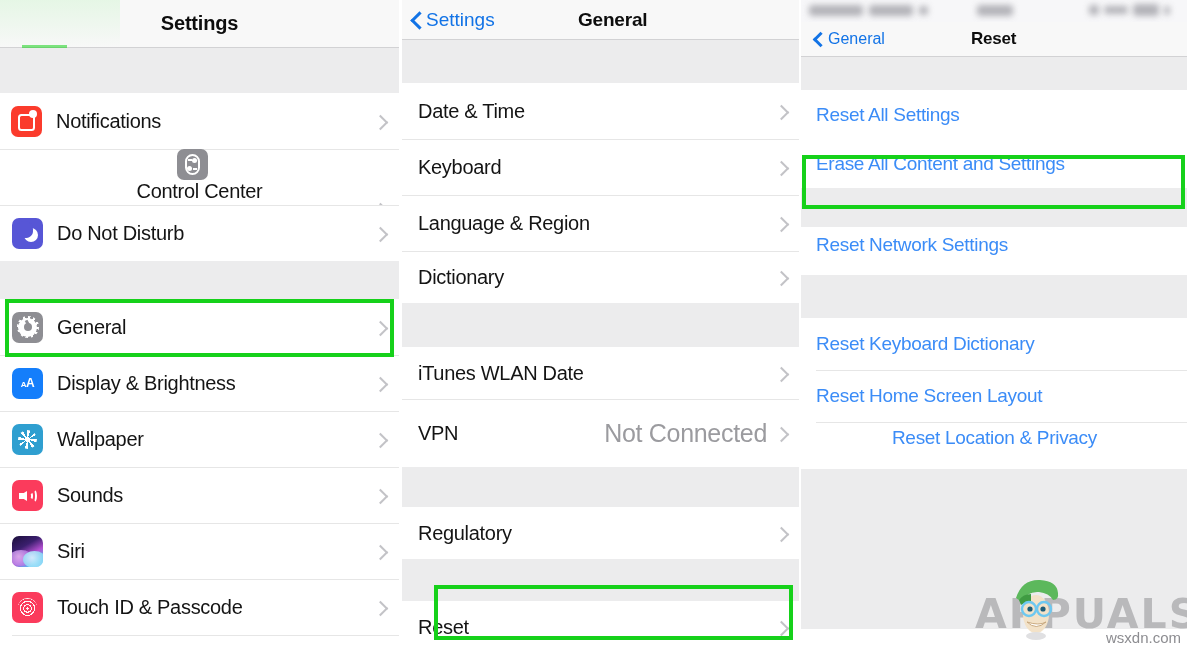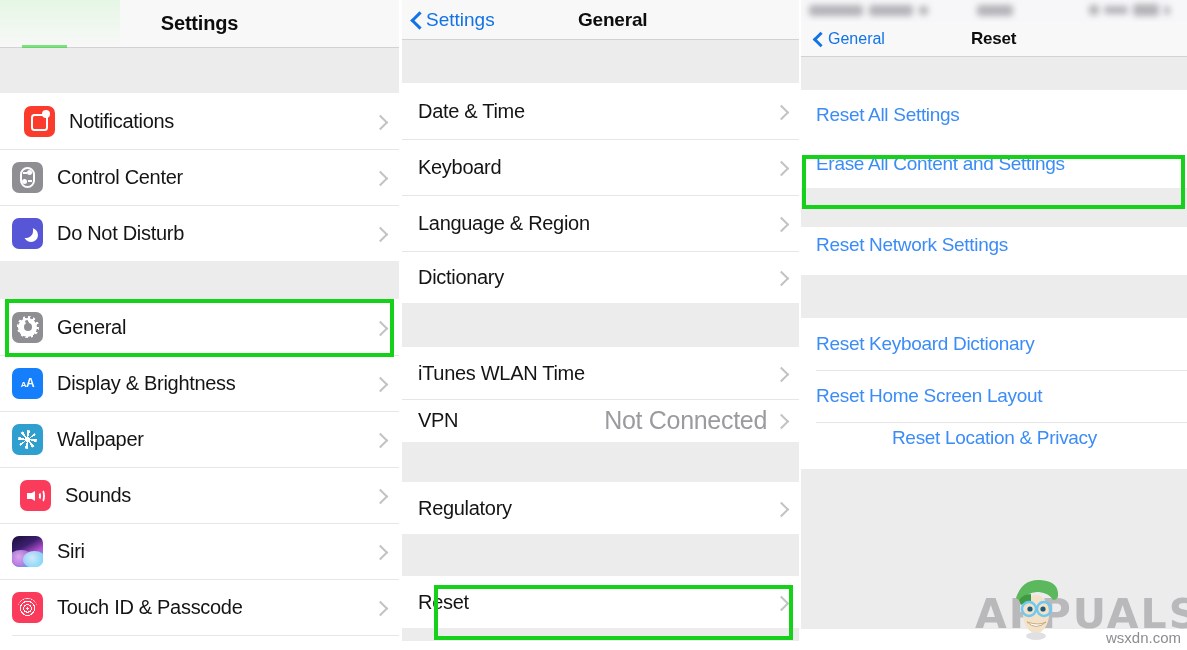--- a/index.html
+++ b/index.html
@@ -374,26 +374,26 @@
 
     <div class="navbar nav-tall" style="height:48px;">
       <div class="nav-title t1">Settings</div>
       <div style="position:absolute;left:0;top:0;width:120px;height:48px;background:linear-gradient(180deg, rgba(214,245,214,.55), rgba(255,255,255,0));"></div>
       <div style="position:absolute;left:22px;bottom:-1px;width:45px;height:3px;background:#16d11a;opacity:.55;"></div>
     </div>
 
     <div class="group-gap" style="height:45px;"></div>
 
     <div class="list">
-      <div class="row" style="height:56px;padding:0 12px 0 24px;">
+      <div class="row" style="height:56px;padding:0 12px 0 11px;">
         <span class="appicon ic-notifications"></span>
         <span class="row-label">Notifications</span>
         <span class="chev"></span>
       </div>
-      <div class="row" style="height:56px;padding:0 12px 0 12px;">
+      <div class="row" style="height:56px;padding:0 12px 0 12px;flex-direction:column;">
         <span class="sep"></span>
         <span class="appicon ic-controlcenter">
           <span class="cc-body"></span>
             <span class="cc-d1"></span>
             <span class="cc-d2"></span>
           <span class="cc-l1"></span>
             <span class="cc-l2"></span>
         </span>
         <span class="row-label">Control Center</span>
         <span class="chev"></span>
@@ -428,21 +428,21 @@
         <span class="chev"></span>
       </div>
       <div class="row" style="height:56px;padding:0 12px 0 12px;">
         <span class="sep"></span>
         <span class="appicon ic-wallpaper">
             <span class="flower"></span>
           </span>
         <span class="row-label">Wallpaper</span>
         <span class="chev"></span>
       </div>
-      <div class="row" style="height:56px;padding:0 12px 0 20px;">
+      <div class="row" style="height:56px;padding:0 12px 0 12px;">
         <span class="sep"></span>
         <span class="appicon ic-sounds">
           <span class="spk"></span>
             <span class="spk2"></span>
             <span class="wv wv1"></span>
             <span class="wv wv2"></span>
         </span>
         <span class="row-label">Sounds</span>
         <span class="chev"></span>
       </div>
@@ -502,24 +502,24 @@
         <span class="sep"></span>
         <span class="row-label">Dictionary</span>
         <span class="chev"></span>
       </div>
     </div>
 
     <div class="group-gap" style="height:44px;"></div>
 
     <div class="list">
       <div class="row" style="height:52px;padding:0 11px 0 16px;">
-        <span class="row-label">iTunes WLAN Time</span>
-        <span class="chev"></span>
-      </div>
-      <div class="row" style="height:43px;padding:0 11px 0 16px;">
+        <span class="row-label">iTunes WLAN Date</span>
+        <span class="chev"></span>
+      </div>
+      <div class="row" style="height:68px;padding:0 11px 0 16px;">
         <span class="sep"></span>
         <span class="row-label">VPN</span>
         <span class="row-value">Not Connected</span>
         <span class="chev"></span>
       </div>
     </div>
 
     <div class="group-gap" style="height:40px;"></div>
 
     <div class="list">

